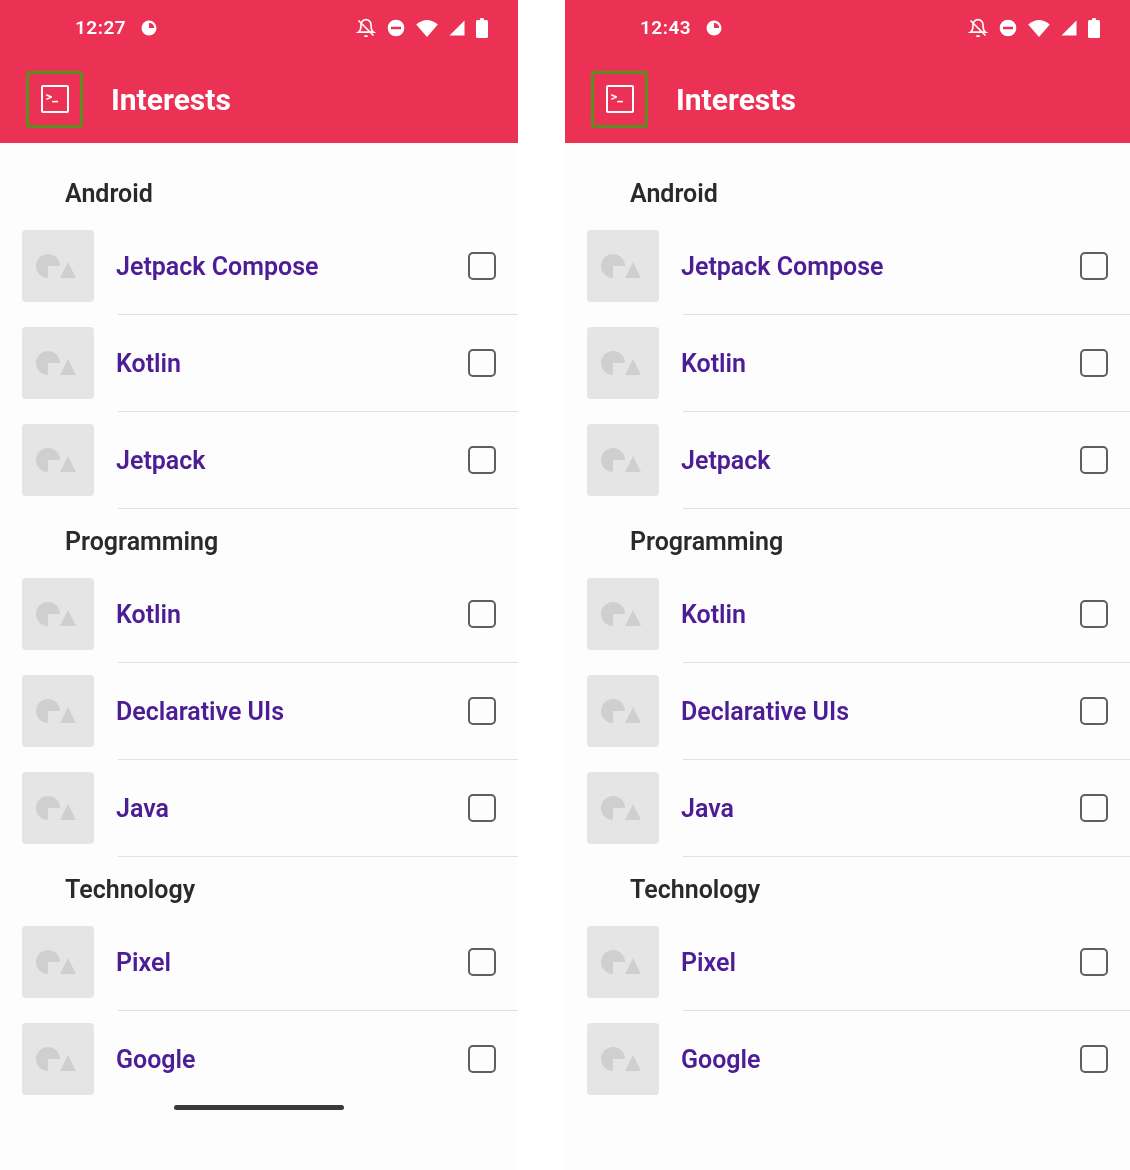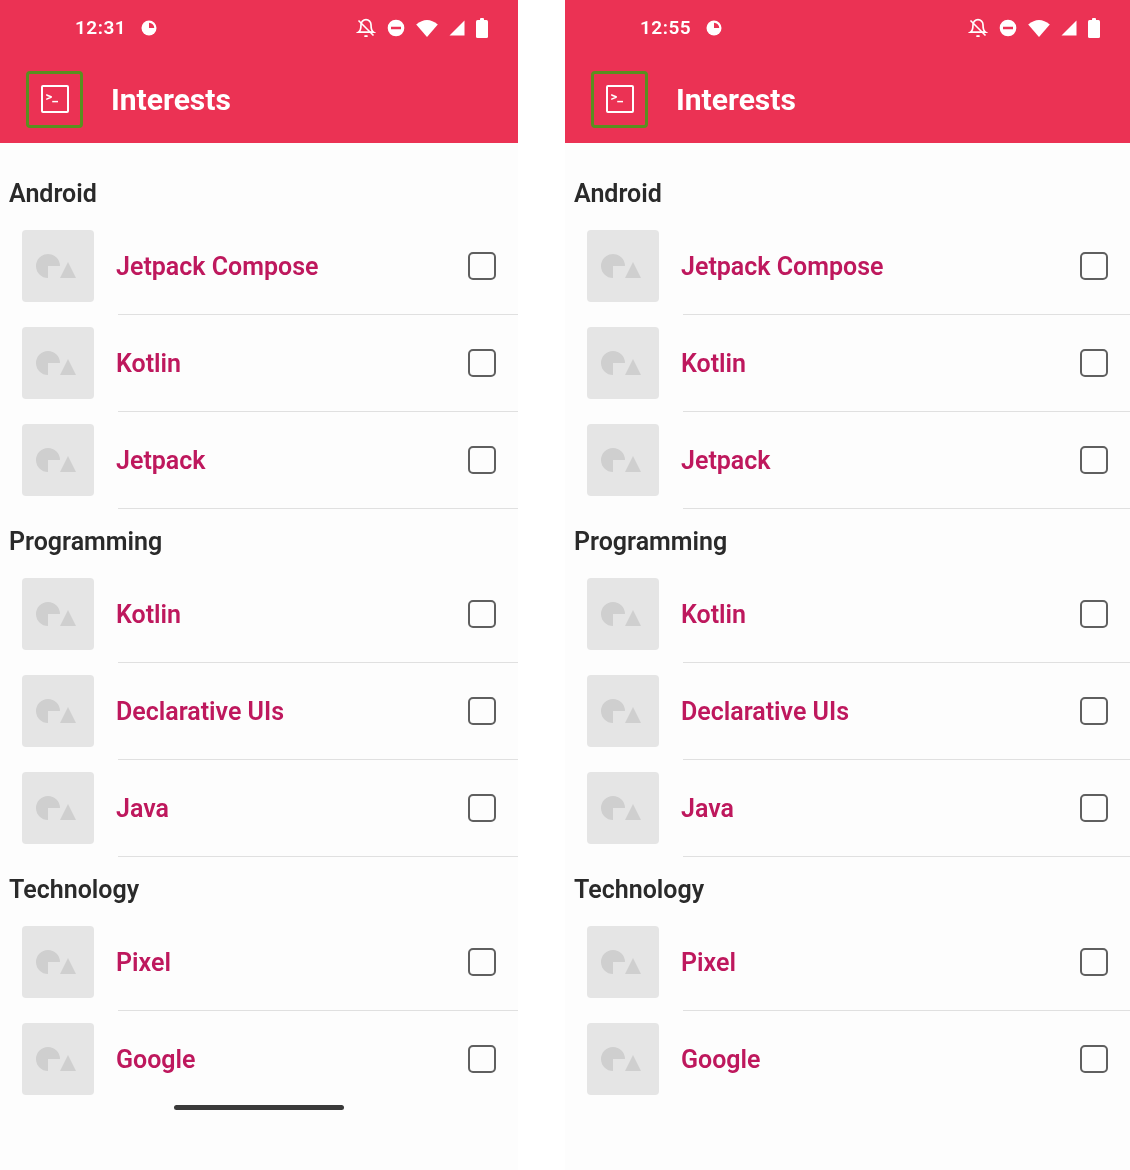--- a/index.html
+++ b/index.html
@@ -66,42 +66,43 @@
   .appbar-title { color: #fff; font-size: 30px; font-weight: 700; }
 
   .content {
     background: #fdfdfd;
     padding-top: 18px;
   }
   .section-header {
     font-size: 25px;
     font-weight: 600;
     color: #2a2a2a;
-    padding: 18px 9px 10px;
+    padding: 18px 20px 10px;
+    margin-left: 45px;
   }
   .row {
     display: flex;
     align-items: center;
     min-height: 96px;
     padding: 0 22px;
     gap: 22px;
     position: relative;
   }
   .row .thumb {
     width: 72px; height: 72px;
     background: #e5e5e5;
     border-radius: 4px;
     display: flex; align-items: center; justify-content: center;
     flex-shrink: 0;
   }
   .row .label {
     flex: 1;
     font-size: 25px;
     font-weight: 600;
-    color: #be185d;
+    color: #4c1d95;
   }
   .row .check {
     width: 28px; height: 28px;
     border: 2.5px solid #5f5f5f;
     border-radius: 5px;
     flex-shrink: 0;
   }
   .divider {
     height: 1px;
     background: #e0e0e0;
@@ -122,21 +123,21 @@
   }
 
   .ic { display: inline-flex; }
 </style>
 </head>
 <body>
 
 <div class="phone phone-left">
   <div class="statusbar">
     <div class="status-left">
-      <span class="status-time">12:31</span>
+      <span class="status-time">12:27</span>
       <span class="ic">
         <svg width="18" height="18" viewBox="0 0 24 24" fill="#fff">
             <circle cx="12" cy="12" r="10"></circle>
             <path d="M12 12 L12 5 A7 7 0 0 1 19 12 Z" fill="#eb3254"></path>
           </svg>
       </span>
     </div>
     <div class="status-right">
       <span class="ic">
         <svg width="20" height="20" viewBox="0 0 24 24" fill="none" stroke="#fff" stroke-width="2">
@@ -269,21 +270,21 @@
       </div>
     </div>
   <div class="home-indicator"></div>
 </div>
 
 <div class="gap"></div>
 
 <div class="phone phone-right">
   <div class="statusbar">
     <div class="status-left">
-      <span class="status-time">12:55</span>
+      <span class="status-time">12:43</span>
       <span class="ic">
         <svg width="18" height="18" viewBox="0 0 24 24" fill="#fff">
             <circle cx="12" cy="12" r="10"></circle>
             <path d="M12 12 L12 5 A7 7 0 0 1 19 12 Z" fill="#eb3254"></path>
           </svg>
       </span>
     </div>
     <div class="status-right">
       <span class="ic">
         <svg width="20" height="20" viewBox="0 0 24 24" fill="none" stroke="#fff" stroke-width="2">

